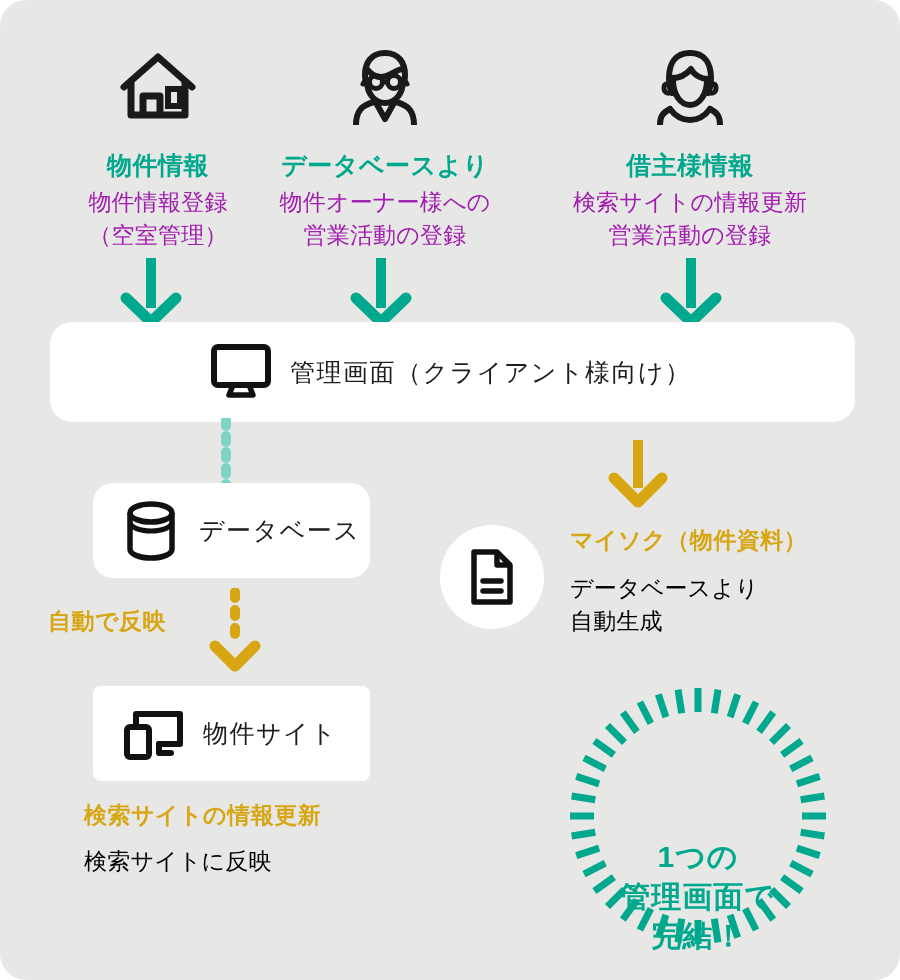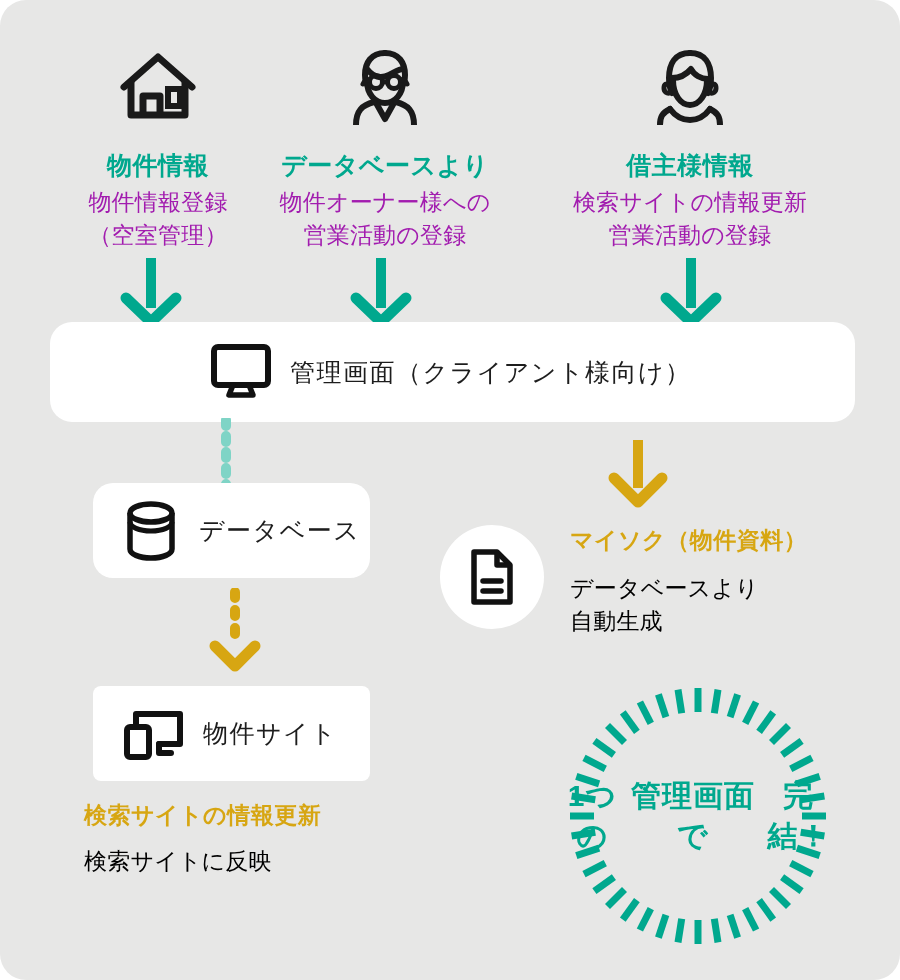--- a/index.html
+++ b/index.html
@@ -53,21 +53,21 @@
   }
   .body-txt{
     position:absolute;font-size:23px;color:#000000;line-height:1.45;
     letter-spacing:.2px;
   }
 
   
   .badge{position:absolute;}
   .badge .badge-txt{
     position:absolute;left:0;top:0;width:100%;height:100%;
-    display:flex;flex-direction:row;align-items:center;justify-content:flex-end;
+    display:flex;flex-direction:column;align-items:center;justify-content:flex-end;
     color:#00a88e;font-weight:700;font-size:30px;line-height:1.32;
     letter-spacing:1px;text-align:center;
   }
 </style>
 </head>
 <body>
 
 <div id="stage">
 
   <div class="col" style="left:28px;width:260px;">
@@ -179,20 +179,21 @@
     <span class="lab" style="margin-left:22px;">データベース</span>
   </div>
 
   <div class="abs" style="left:205px;top:588px;">
     <svg width="60" height="90" viewBox="0 0 60 90">
       <line x1="30" y1="4" x2="30" y2="58" stroke="#d7a612" stroke-width="10" stroke-dasharray="6 12" stroke-linecap="round"></line>
       <path d="M10 58 L30 78 L50 58" fill="none" stroke="#d7a612" stroke-width="11" stroke-linecap="round" stroke-linejoin="round"></path>
     </svg>
   </div>
 
+  <div class="gold-ttl" style="left:48px;top:608px;">自動で反映</div>
 
   <div class="card" style="left:93px;top:686px;width:277px;height:95px;border-radius:8px;
               justify-content:flex-start;padding-left:30px;box-sizing:border-box;">
     <span style="display:flex;align-items:center;">
       <svg width="62" height="56" viewBox="0 0 62 56">
         <path d="M13 21 V8 H57 V38 H36" fill="none" stroke="#111" stroke-width="6" stroke-linejoin="round" stroke-linecap="round"></path>
         <path d="M36 38 V47 H48" fill="none" stroke="#111" stroke-width="6" stroke-linejoin="round" stroke-linecap="round"></path>
         <rect x="4" y="21" width="22" height="30" rx="3" fill="none" stroke="#111" stroke-width="6"></rect>
       </svg>
     </span>

